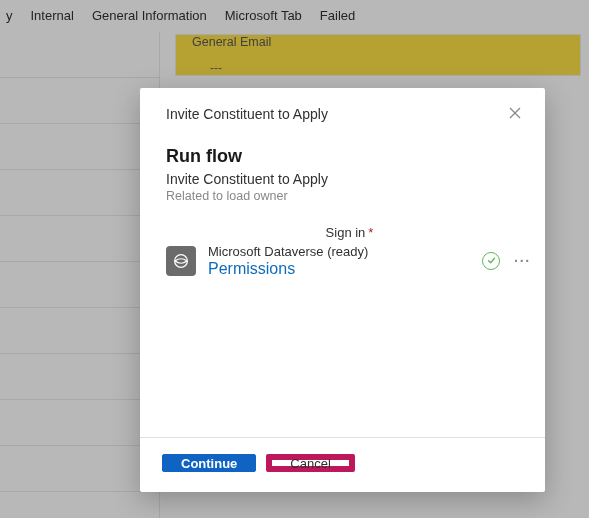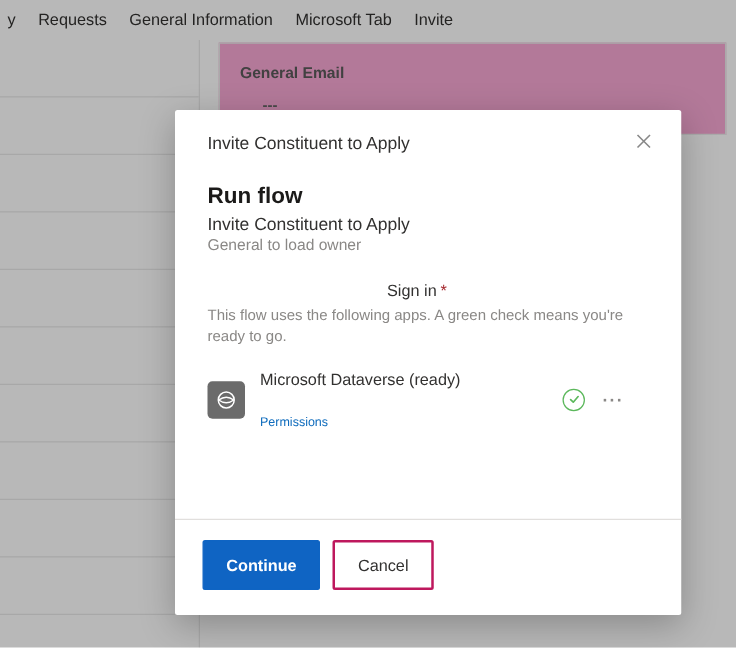--- a/index.html
+++ b/index.html
@@ -45,23 +45,22 @@
     .bg-left .row {
       height: 46px;
       border-bottom: 1px solid #e9e9e9;
     }
     .bg-right-card {
       position: absolute;
       left: 175px;
       top: 2px;
       right: 8px;
       border: 1px solid #ececec;
-      padding: 16px 16px;
-      background: #f9a8d4;
-      font-weight: bold;
+      padding: 0 16px;
+      background: #fde047;
     }
     .bg-right-card .label {
       font-size: 12.5px;
       color: #5a5a5a;
       margin-bottom: 12px;
     }
     .bg-right-card .val {
       font-size: 12px;
       color: #666;
       padding-left: 18px;
@@ -100,21 +99,21 @@
       display: flex;
       align-items: center;
       justify-content: center;
       color: #888;
       cursor: pointer;
       font-size: 14px;
       background: transparent;
       border: none;
     }
     .dialog-body {
-      padding: 12px 44px 0 26px;
+      padding: 12px 12px 0 26px;
       flex: 1;
     }
     .run-flow-heading {
       font-size: 18px;
       font-weight: 700;
       color: #1b1a19;
       margin-bottom: 4px;
     }
     .flow-name {
       font-size: 14px;
@@ -159,25 +158,24 @@
     .conn-text {
       flex: 1;
       min-width: 0;
     }
     .conn-name {
       font-size: 13px;
       color: #323130;
       line-height: 1.2;
     }
     .conn-perm {
-      font-size: 10px;
+      font-size: 16px;
       color: #0f6cbd;
       cursor: pointer;
       line-height: 1.1;
-      margin-top: 22px;
     }
     .conn-status {
       width: 18px;
       height: 18px;
       border-radius: 50%;
       border: 1.6px solid #5cb85c;
       display: flex;
       align-items: center;
       justify-content: center;
       flex-shrink: 0;
@@ -195,51 +193,51 @@
       background: none;
       border: none;
     }
     .dialog-footer {
       border-top: 1px solid #e1dfdd;
       padding: 16px 22px 20px 22px;
       display: flex;
       gap: 10px;
     }
     .btn {
-      height: 40px;
+      height: 18px;
       padding: 0 18px;
       font-size: 13px;
       border-radius: 2px;
       cursor: pointer;
       display: inline-flex;
       align-items: center;
       justify-content: center;
     }
     .btn-primary {
       background: #0f64c3;
       color: #fff;
       border: 1px solid #0f64c3;
       font-weight: 600;
     }
     .btn-secondary {
       background: #fff;
       color: #323130;
-      border: 2px solid #be185d;
+      border: 6px solid #be185d;
     }
   </style>
 </head>
 <body>
 
 <div class="backdrop">
   <div class="tab-strip">
     <span>y</span>
-    <span>Requests</span>
+    <span>Internal</span>
     <span>General Information</span>
     <span>Microsoft Tab</span>
-    <span>Invite</span>
+    <span>Failed</span>
   </div>
 
   <div class="bg-area">
     <div class="bg-left">
       <div class="row"></div>
       <div class="row"></div>
       <div class="row"></div>
       <div class="row"></div>
       <div class="row"></div>
       <div class="row"></div>
@@ -266,26 +264,25 @@
           <line x1="1" y1="1" x2="11" y2="11"></line>
           <line x1="11" y1="1" x2="1" y2="11"></line>
         </svg>
       </span>
     </button>
   </div>
 
   <div class="dialog-body">
     <div class="run-flow-heading">Run flow</div>
     <div class="flow-name">Invite Constituent to Apply</div>
-    <div class="owner-error">General to load owner</div>
+    <div class="owner-error">Related to load owner</div>
 
     <div class="signin-label">
       <span>Sign in</span><span class="required-star">*</span>
     </div>
-    <div class="signin-desc">This flow uses the following apps. A green check means you're ready to go.</div>
 
     <div class="connection-row">
       <div class="conn-icon">
         <svg viewBox="0 0 24 24">
           <circle cx="12" cy="12" r="8.5" fill="none" stroke="#ffffff" stroke-width="1.6"></circle>
           <path d="M4 12 Q12 6 20 12" fill="none" stroke="#ffffff" stroke-width="1.6"></path>
           <path d="M4 12 Q12 18 20 12" fill="none" stroke="#ffffff" stroke-width="1.6"></path>
         </svg>
       </div>
       <div class="conn-text">

